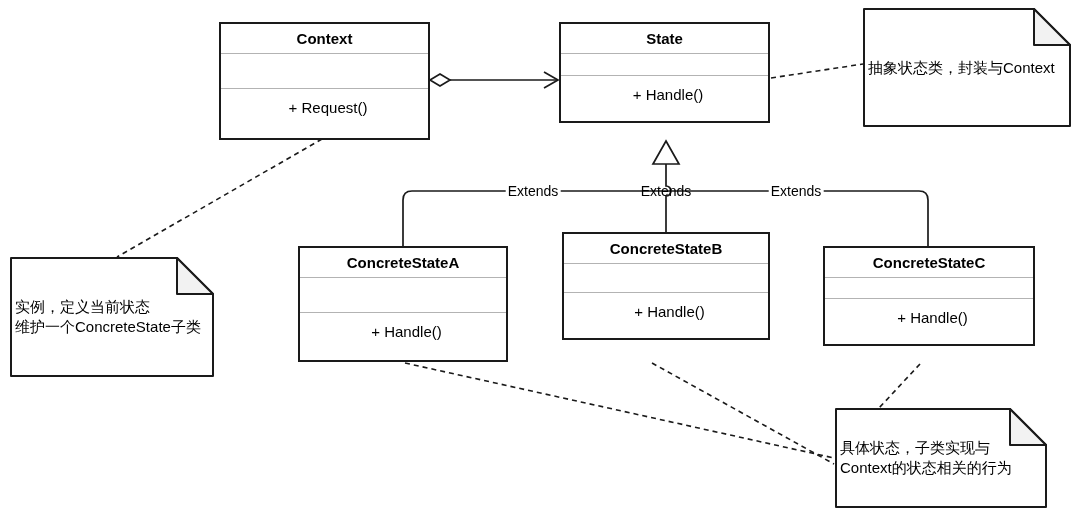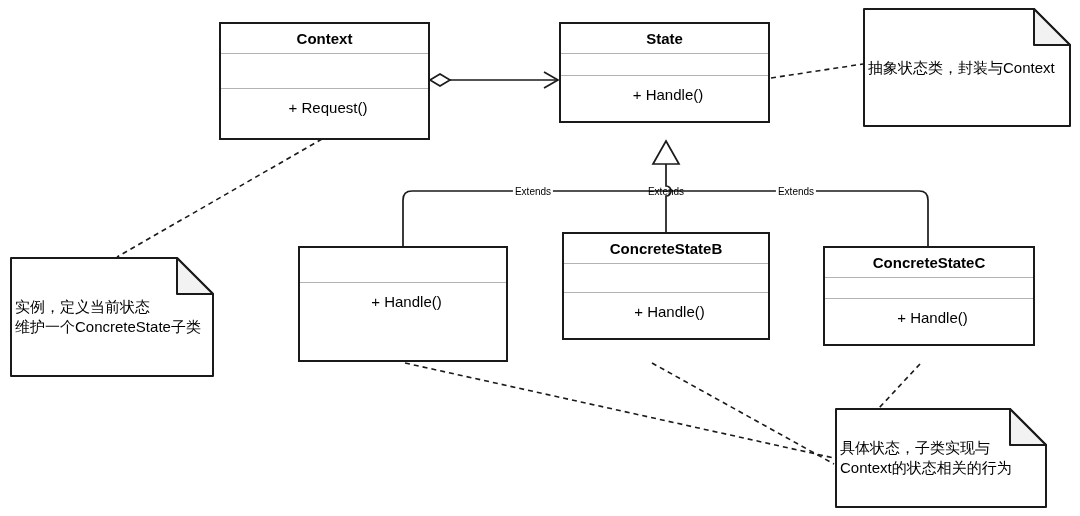--- a/index.html
+++ b/index.html
@@ -16,21 +16,21 @@
     font-family:"Liberation Sans",sans-serif;color:var(--text);overflow:hidden;
   }
   .edges{position:absolute;left:0;top:0;}
   .edges line,.edges path,.edges polyline,.edges polygon{
     stroke:var(--stroke);stroke-width:1.7;fill:none;
   }
   .edges .hollow{fill:var(--node-fill);}
   .edges .dashed{stroke-dasharray:5 4;stroke-width:1.6;}
   .edge-label{
     position:absolute;transform:translate(-50%,-50%);
-    font-size:10px;line-height:17px;background:var(--canvas-bg);padding:0 2px;
+    font-size:14px;line-height:17px;background:var(--canvas-bg);padding:0 2px;
     white-space:nowrap;
   }
   .edge-label.on-line{background:transparent;}
   .uml-class{
     position:absolute;box-sizing:border-box;background:var(--node-fill);
     border:2px solid var(--stroke);display:flex;flex-direction:column;
   }
   .uml-class-title{
     height:29px;line-height:29px;text-align:center;font-weight:bold;font-size:15px;
     border-bottom:1px solid var(--divider);
@@ -86,20 +86,21 @@
     <div class="uml-class-methods">+ Request()</div>
   </div>
 
   <div class="uml-class" style="left:559px;top:22px;width:211px;height:101px">
     <div class="uml-class-title">State</div>
     <div class="uml-class-fields"></div>
     <div class="uml-class-methods">+ Handle()</div>
   </div>
 
   <div class="uml-class" style="left:298px;top:246px;width:210px;height:116px">
+    <div class="uml-class-title">ConcreteStateA</div>
     <div class="uml-class-fields"></div>
     <div class="uml-class-methods">+ Handle()</div>
   </div>
 
   <div class="uml-class" style="left:562px;top:232px;width:208px;height:108px">
     <div class="uml-class-title">ConcreteStateB</div>
     <div class="uml-class-fields"></div>
     <div class="uml-class-methods">+ Handle()</div>
   </div>
 

